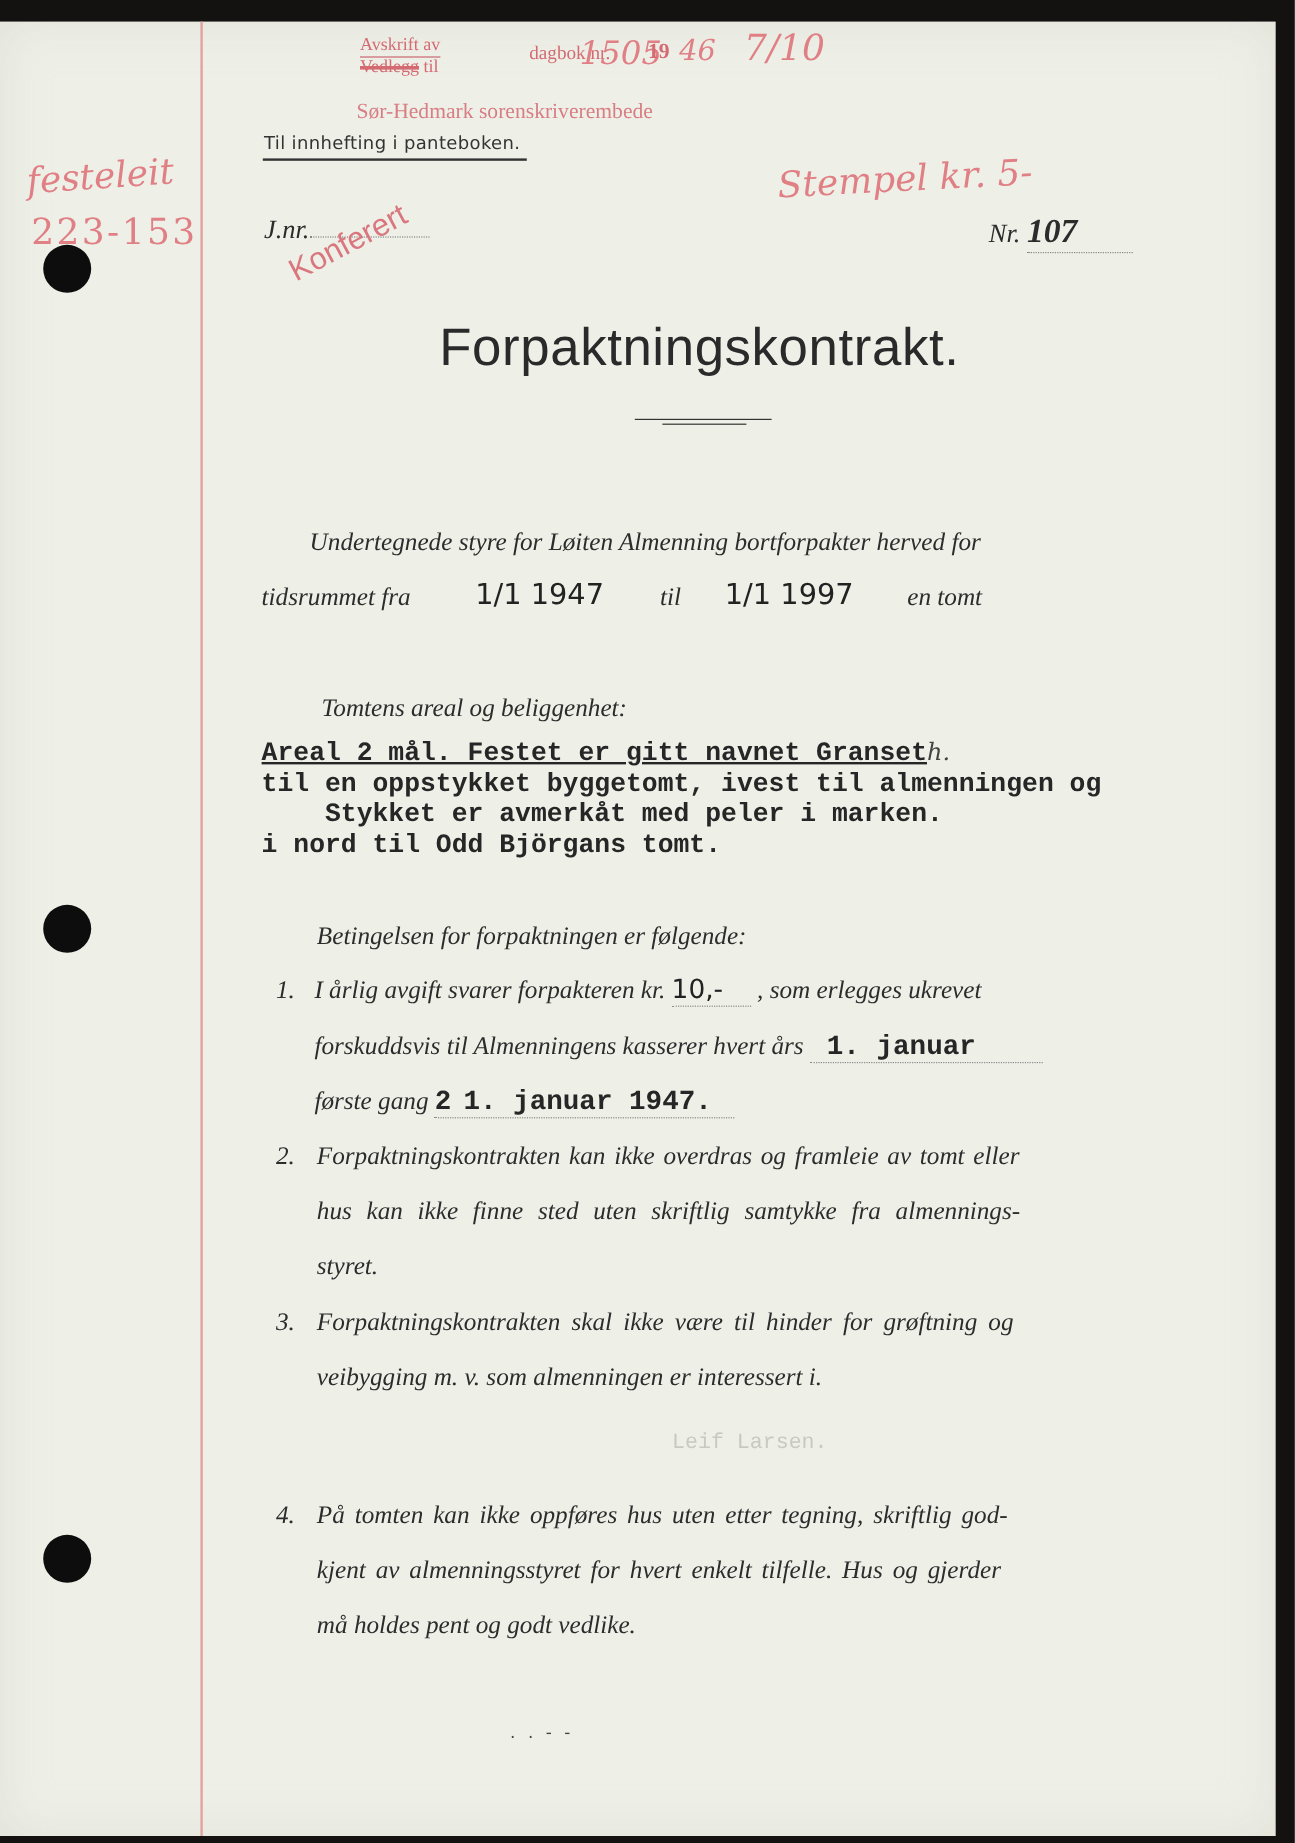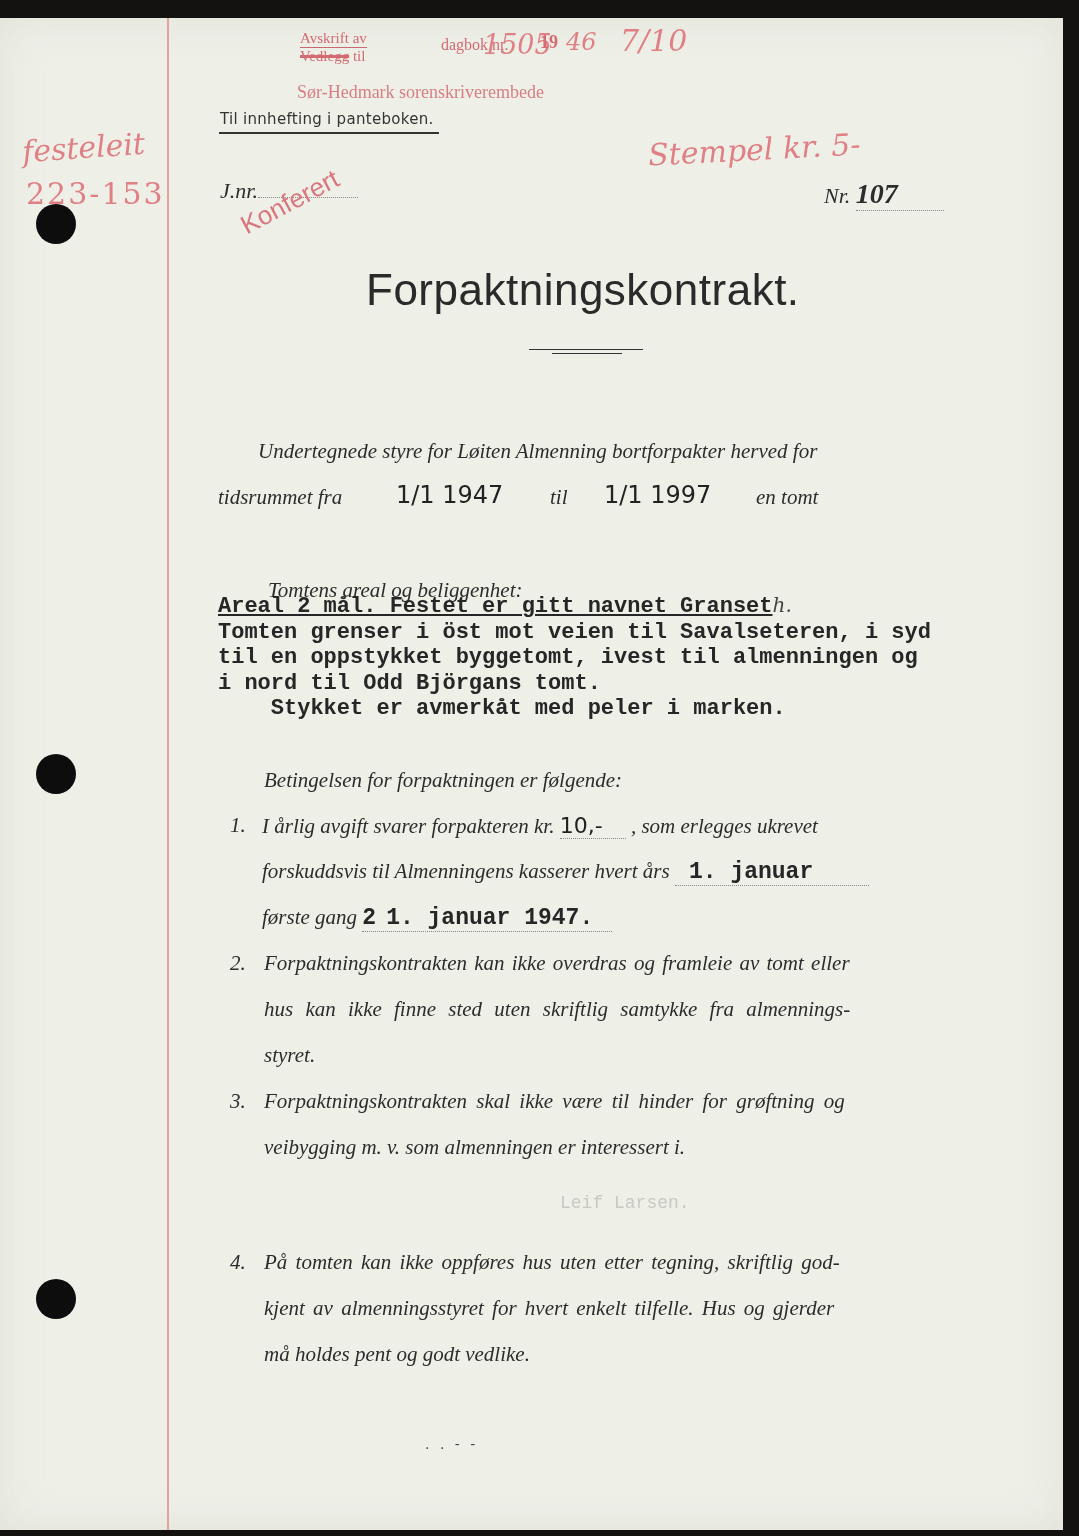--- a/index.html
+++ b/index.html
@@ -82,26 +82,25 @@
   <div class="abs italic" style="left:258px; top:421px;">Undertegnede styre for Løiten Almenning bortforpakter herved for</div>
   <div class="abs" style="left:218px; top:467px; width:740px;">
     <span class="italic" style="position:absolute; left:0; top:0;">tidsrummet fra</span>
     <span class="printed-sans" style="position:absolute; left:178px; top:-4px; font-size:24px; color:#222;">1/1 1947</span>
     <span class="italic" style="position:absolute; left:332px; top:0;">til</span>
     <span class="printed-sans" style="position:absolute; left:386px; top:-4px; font-size:24px; color:#222;">1/1 1997</span>
     <span class="italic" style="position:absolute; left:538px; top:0;">en tomt</span>
   </div>
 
   <div class="abs italic" style="left:268px; top:560px;">Tomtens areal og beliggenhet:</div>
-  <div class="abs typed-block" style="left:218px; top:575px;">
+  <div class="abs typed-block" style="left:218px; top:596px;">
     <div style="position:relative;"><span style="text-decoration:underline;">Areal 2 mål.  Festet er gitt navnet Granset</span><span class="abs" style="font-family:'DejaVu Serif',serif; font-style:italic; font-weight:normal; font-size:20px; color:#444; position:relative;">h.</span></div>
-    <div>Tomten grenser i öst mot veien til Savalseteren, i syd</div>
     <div>til en oppstykket byggetomt, ivest til almenningen og</div>
+    <div style="white-space:pre;">    Stykket er avmerkåt med peler i marken.</div>
     <div>i nord til Odd Björgans tomt.</div>
-    <div style="white-space:pre;">    Stykket er avmerkåt med peler i marken.</div>
   </div>
 
   <div class="abs italic" style="left:264px; top:750px;">Betingelsen for forpaktningen er følgende:</div>
 
   <div>
     <div class="abs italic" style="left:230px; top:795px;">1.</div>
     <div class="abs italic" style="left:262px; top:795px;">
       <span>I årlig avgift svarer forpakteren kr.</span>
       <span class="printed-sans dotline" style="font-size:22px; width:66px; color:#222; font-style:normal;">10,-</span>
       <span>, som erlegges ukrevet</span>

